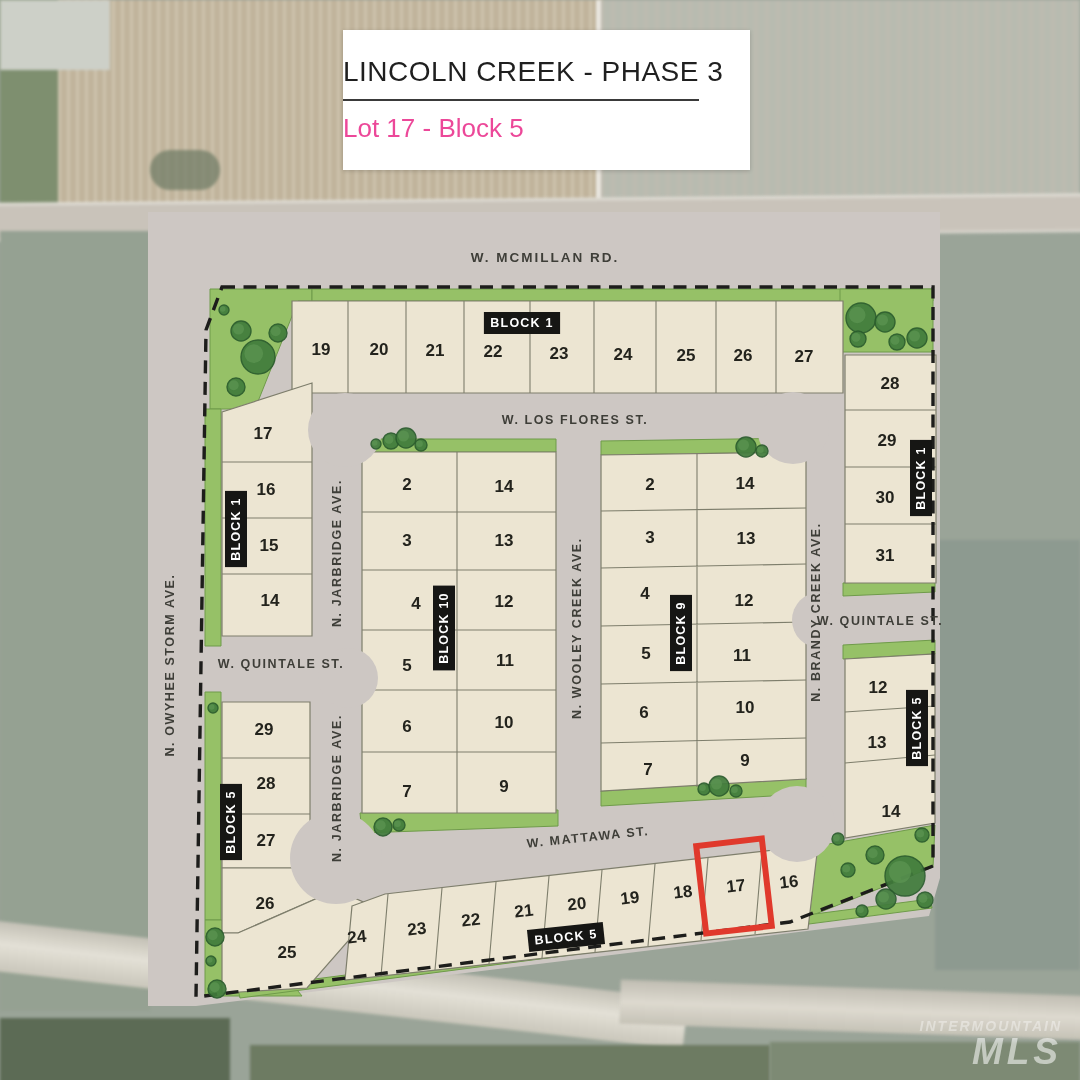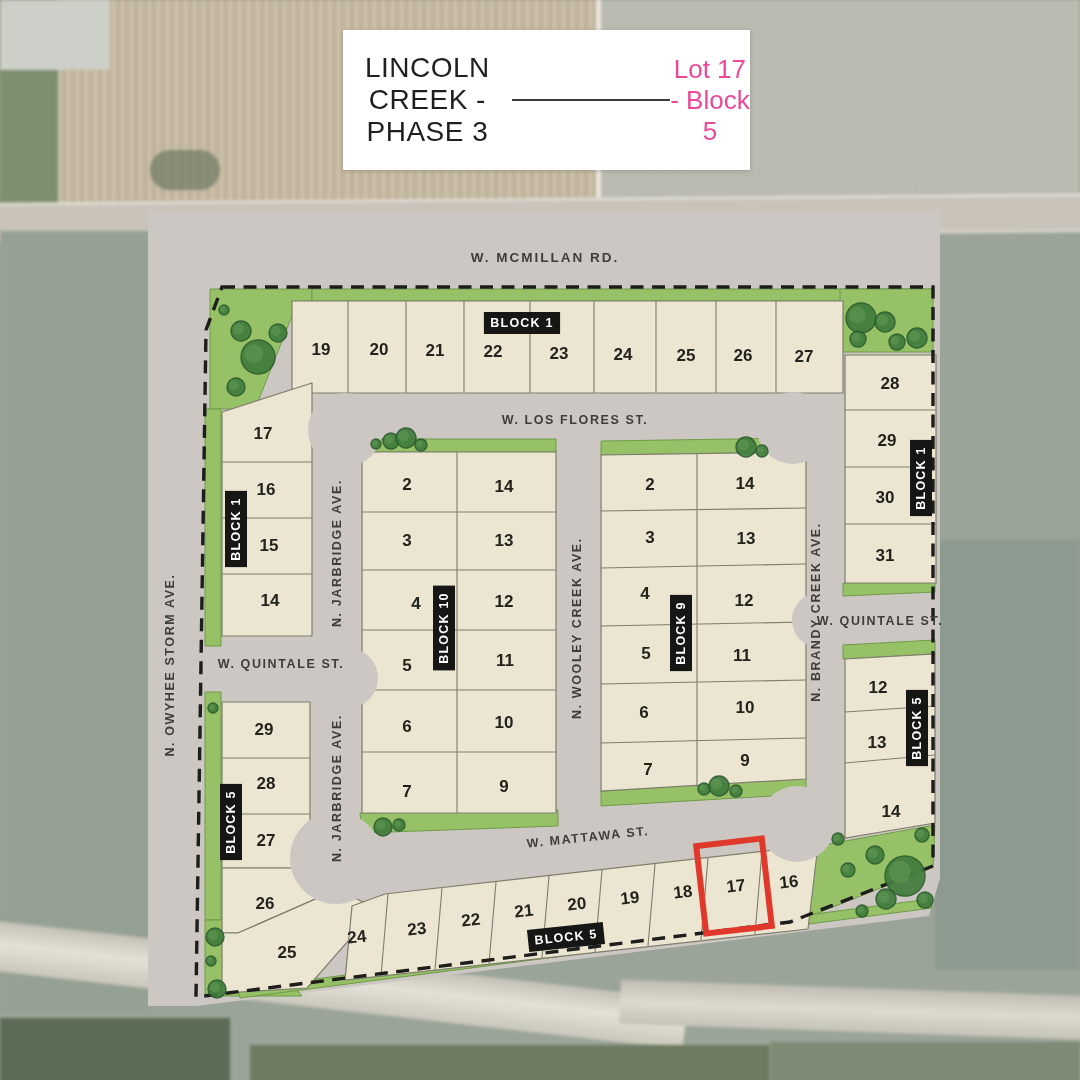--- a/index.html
+++ b/index.html
@@ -35,22 +35,22 @@
   .street{font:600 12.5px "Liberation Sans",sans-serif;letter-spacing:1.6px;
           fill:#3e3e38;text-anchor:middle;dominant-baseline:middle}
   .street.lg{font-size:13.5px;letter-spacing:2px}
   .lotnum{font:700 17px "Liberation Sans",sans-serif;fill:#23231d;
           text-anchor:middle;dominant-baseline:middle}
   .tag{font:700 12.5px "Liberation Sans",sans-serif;letter-spacing:1.2px;fill:#fff;
        text-anchor:middle;dominant-baseline:middle}
 
   
   .title-card{position:absolute;left:343px;top:30px;width:407px;height:140px;background:#fff;
-      box-shadow:0 1px 4px rgba(0,0,0,.18);display:flex;flex-direction:row;
-      align-items:center;justify-content:center;text-align:center}
+      box-shadow:0 1px 4px rgba(0,0,0,.18);display:flex;flex-direction:column;
+      align-items:flex-start;justify-content:center;text-align:center}
   .title-card .t1{font-size:28px;letter-spacing:.5px;color:#1f1f1f;font-weight:500}
   .title-card .rule{width:356px;border-top:2px solid #3a3a3a;margin:11px 0 12px}
   .title-card .t2{font-size:26px;color:#ec4899;font-weight:500}
 
   
   .watermark{position:absolute;right:18px;bottom:10px;text-align:right;color:#fff;
      font-style:italic;line-height:1;pointer-events:none}
   .watermark .w1{font-size:14px;letter-spacing:2px;opacity:.38;font-weight:700}
   .watermark .w2{font-size:37px;letter-spacing:4px;opacity:.55;font-weight:700}
 </style>
@@ -374,14 +374,18 @@
         <rect x="701" y="842" width="66" height="88" transform="rotate(-6.5 734 886)" fill="none" stroke="#e0392c" stroke-width="6"></rect>
       </g>
   </svg>
 
   <div class="title-card">
     <div class="t1">LINCOLN CREEK - PHASE 3</div>
     <div class="rule"></div>
     <div class="t2">Lot 17 - Block 5</div>
   </div>
 
+  <div class="watermark">
+    <div class="w1">INTERMOUNTAIN</div>
+    <div class="w2">MLS</div>
+  </div>
 
 </div>
 
 </body></html>

